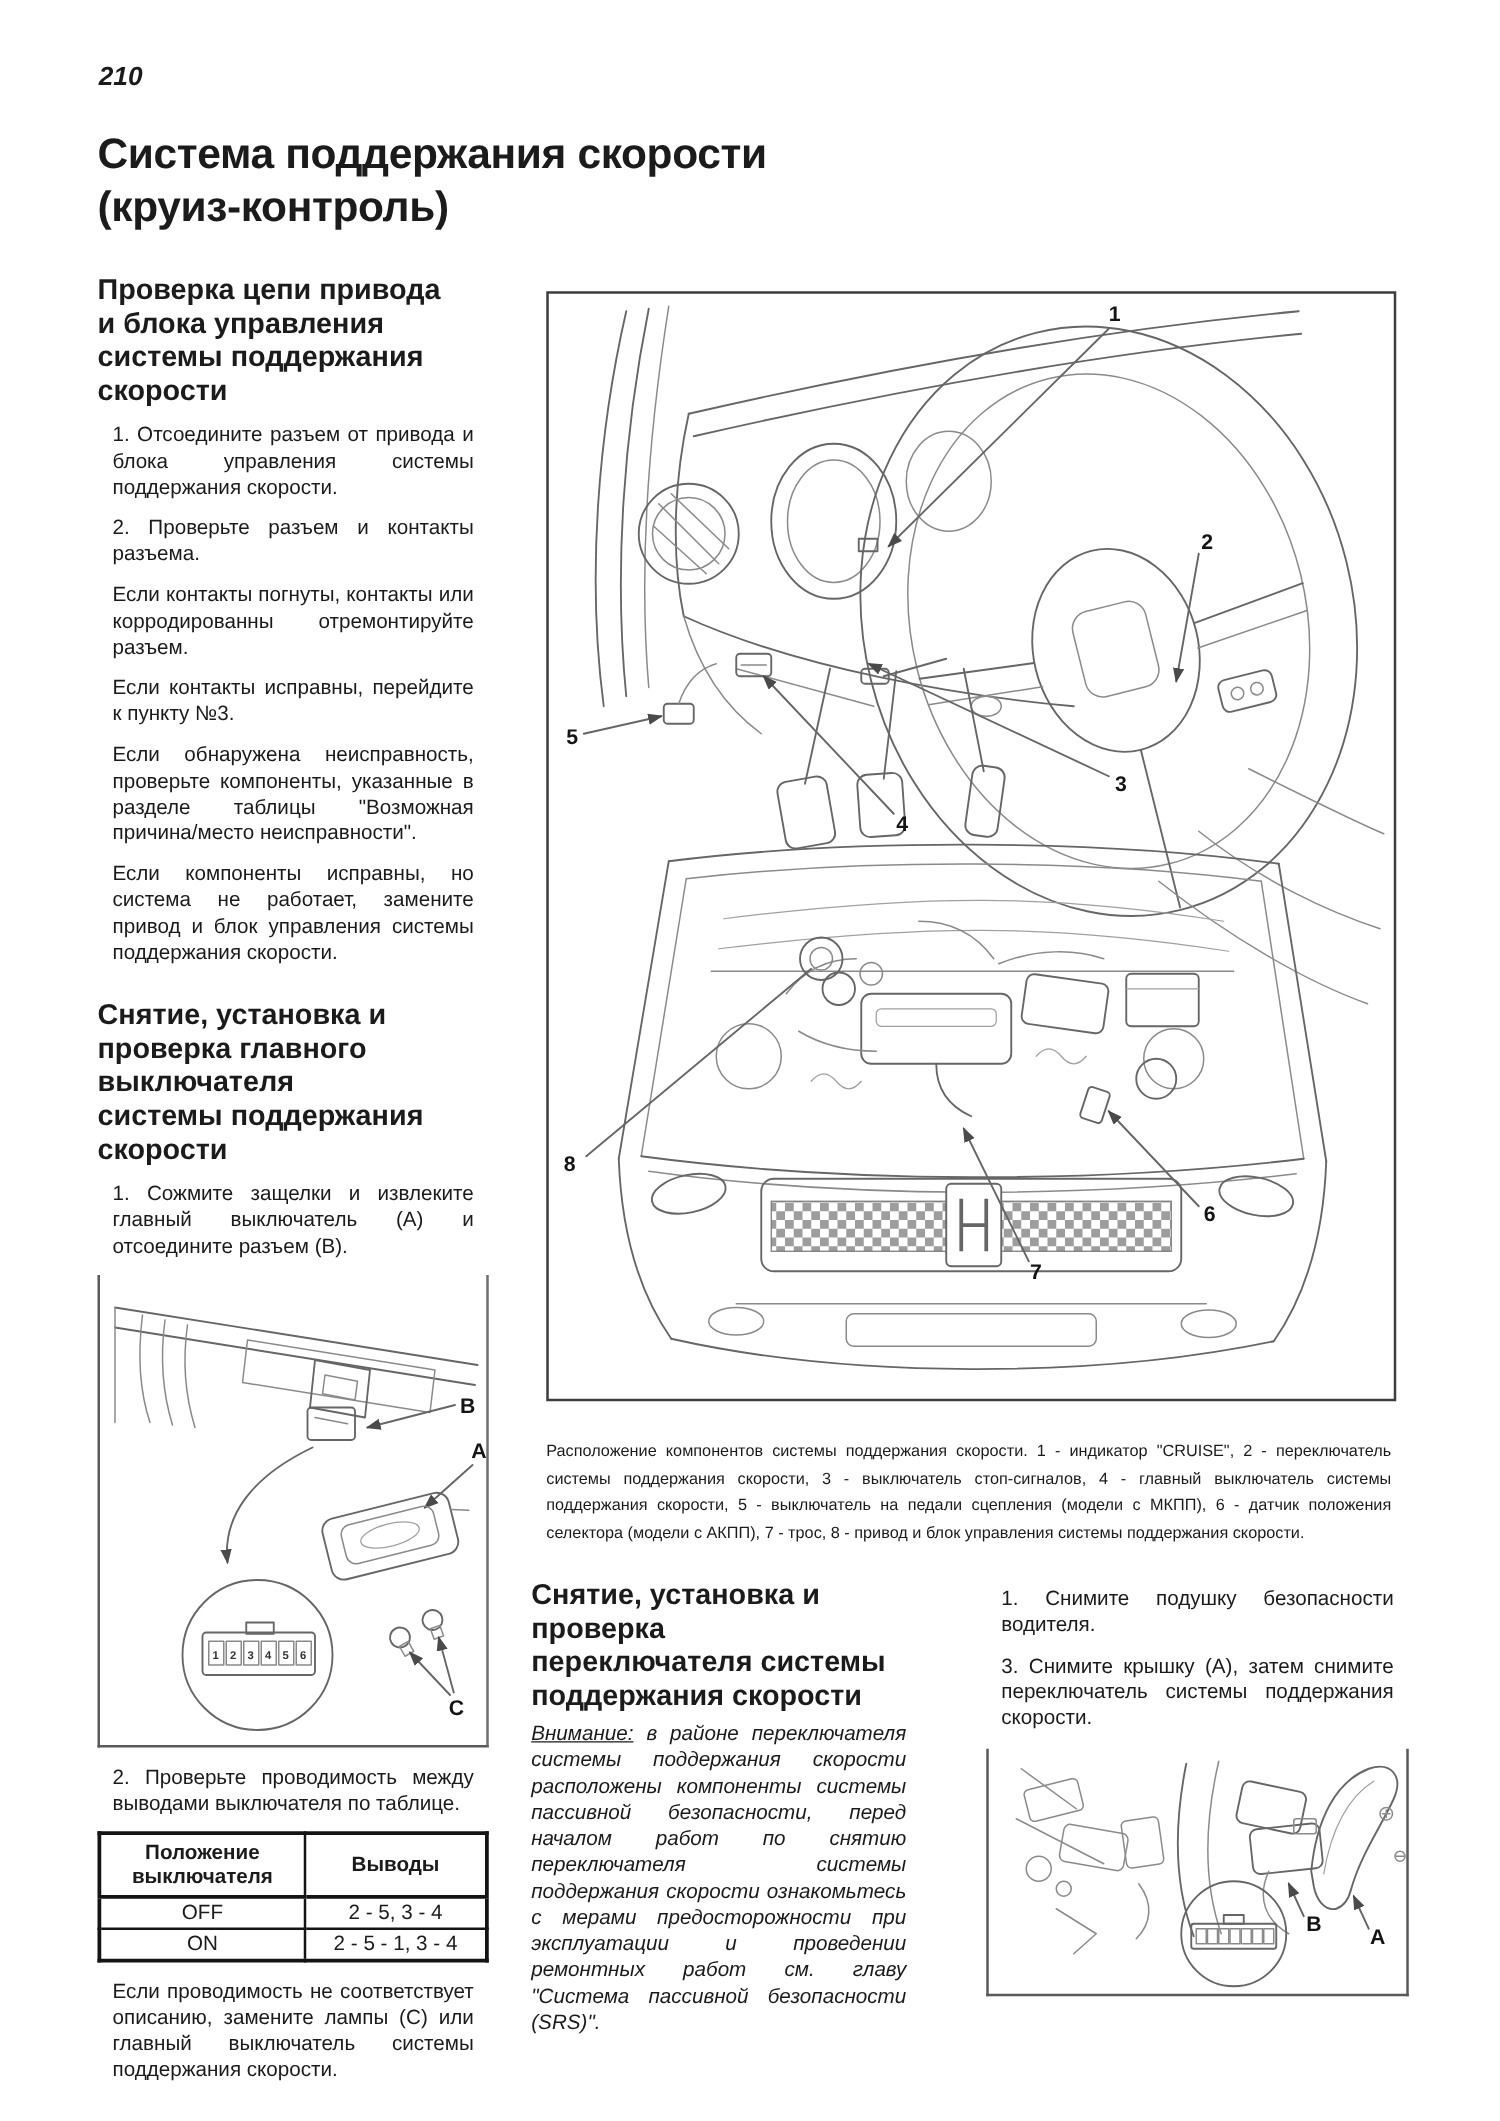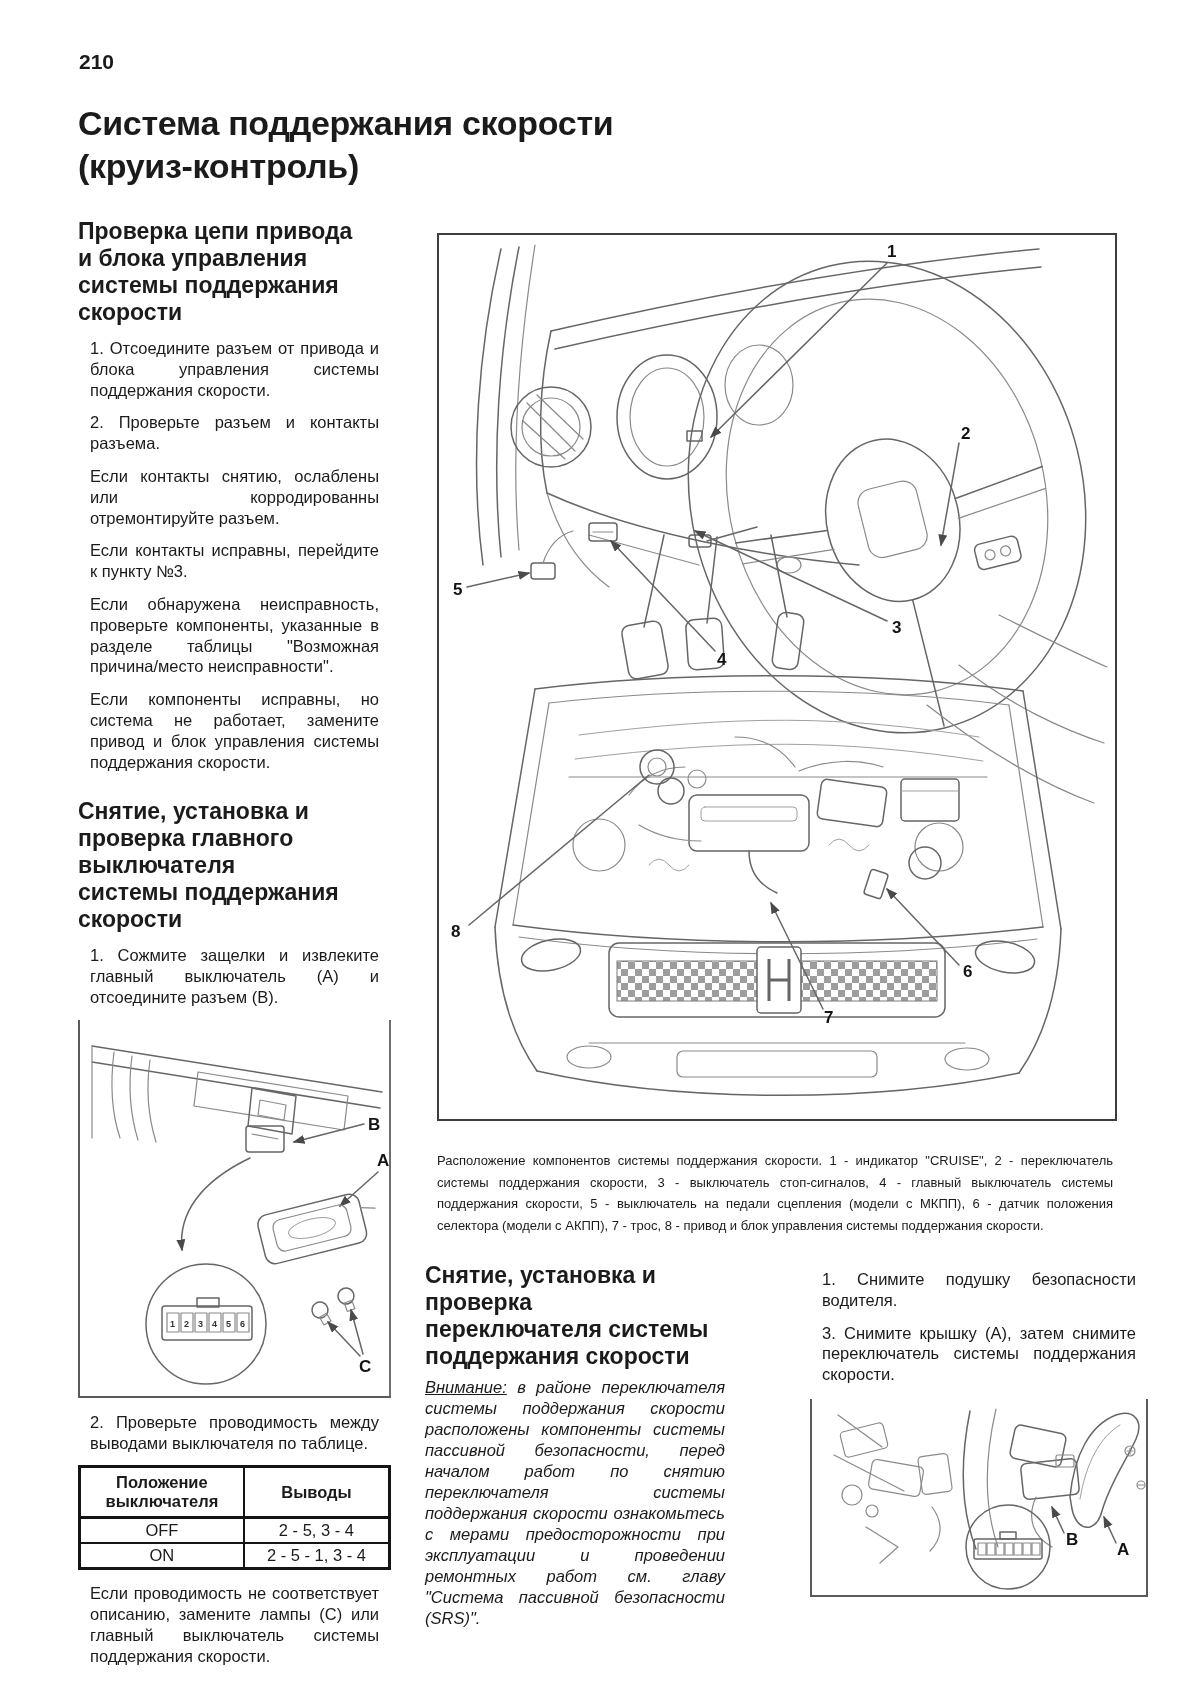--- a/index.html
+++ b/index.html
@@ -1,21 +1,21 @@
 <!DOCTYPE html>
 <html lang="ru"><head>
 <meta charset="utf-8">
 <style>
   html,body{margin:0;padding:0;}
   body{
     width:1200px;height:1697px;position:relative;background:#ffffff;
     font-family:"Liberation Sans", sans-serif;color:#1b1b1b;overflow:hidden;
   }
   .abs{position:absolute;}
-  #page-number{left:79px;top:50px;font-size:21px;font-weight:bold;}
+  #page-number{left:79px;top:50px;font-size:21px;font-weight:bold;font-style:italic;}
   #doc-title{left:78px;top:102px;width:720px;font-size:34px;font-weight:bold;
     line-height:1.25;white-space:pre-line;letter-spacing:-0.3px;}
   .sec-heading{font-size:23px;font-weight:bold;line-height:27px;margin:0 0 7px 0;
     white-space:pre-line;}
   .body-text{font-size:16.5px;line-height:20.8px;text-align:justify;margin:12px;}
   
   #col-left{left:78px;top:218px;width:313px;}
   #sec2-heading{margin-top:26px;}
   #fig-switch-wrap{margin-top:8px;height:376px;
     border-left:2px solid #5a5a5a;border-right:2px solid #6e6e6e;border-bottom:2px solid #5a5a5a;}
@@ -26,21 +26,21 @@
   table.cond td{font-size:16.5px;padding:2px 4px;}
   #table-note{margin-top:13px;}
   
   #fig-main-wrap{left:437px;top:233px;width:676px;height:884px;border:2px solid #3d3d3d;background:#fff;}
   #fig-main-caption{left:437px;top:1150px;width:676px;font-size:13px;font-weight:normal;
     line-height:21.5px;text-align:justify;}
   
   #col-mid{left:425px;top:1262px;width:300px;}
   #warning-text{font-size:16.5px;font-style:italic;line-height:21px;text-align:justify;margin-top:10px;}
   #warning-text .wlabel{text-decoration:underline;}
-  #col-right{left:810px;top:1257px;width:338px;}
+  #col-right{left:789px;top:1257px;width:338px;}
   #fig-column-wrap{margin-top:14px;height:196px;
     border-left:2px solid #5a5a5a;border-right:2px solid #5a5a5a;border-bottom:2px solid #5a5a5a;}
   
   svg{display:block;}
   svg .ln{fill:none;stroke:#666;stroke-width:1.5;stroke-linecap:round;stroke-linejoin:round;}
   svg .ln2{fill:none;stroke:#8a8a8a;stroke-width:1.2;stroke-linecap:round;stroke-linejoin:round;}
   svg .ln3{fill:none;stroke:#a0a0a0;stroke-width:1;stroke-linecap:round;}
   svg .co{font:bold 17px "Liberation Sans",sans-serif;fill:#141414;}
   svg .pin{font:bold 9px "Liberation Sans",sans-serif;fill:#333;}
 </style>
@@ -52,21 +52,21 @@
 <h1 class="abs" id="doc-title" style="margin:0;">Система поддержания скорости
 (круиз-контроль)</h1>
 
 <div class="abs" id="col-left">
   <div class="sec-heading">Проверка цепи привода
 и блока управления
 системы поддержания
 скорости</div>
   <p class="body-text">1. Отсоедините разъем от привода и блока управления системы поддержания скорости.</p>
   <p class="body-text">2. Проверьте разъем и контакты разъема.</p>
-  <p class="body-text">Если контакты снятию, ослаблены или корродированны отремонтируйте разъем.</p>
+  <p class="body-text">Если контакты погнуты, контакты или корродированны отремонтируйте разъем.</p>
   <p class="body-text">Если контакты исправны, перейдите к пункту №3.</p>
   <p class="body-text">Если обнаружена неисправность, проверьте компоненты, указанные в разделе таблицы "Возможная причина/место неисправности".</p>
   <p class="body-text">Если компоненты исправны, но система не работает, замените привод и блок управления системы поддержания скорости.</p>
 
   <div class="sec-heading" id="sec2-heading">Снятие, установка и
 проверка главного
 выключателя
 системы поддержания
 скорости</div>
   <p class="body-text">1. Сожмите защелки и извлеките главный выключатель (А) и отсоедините разъем (В).</p>

